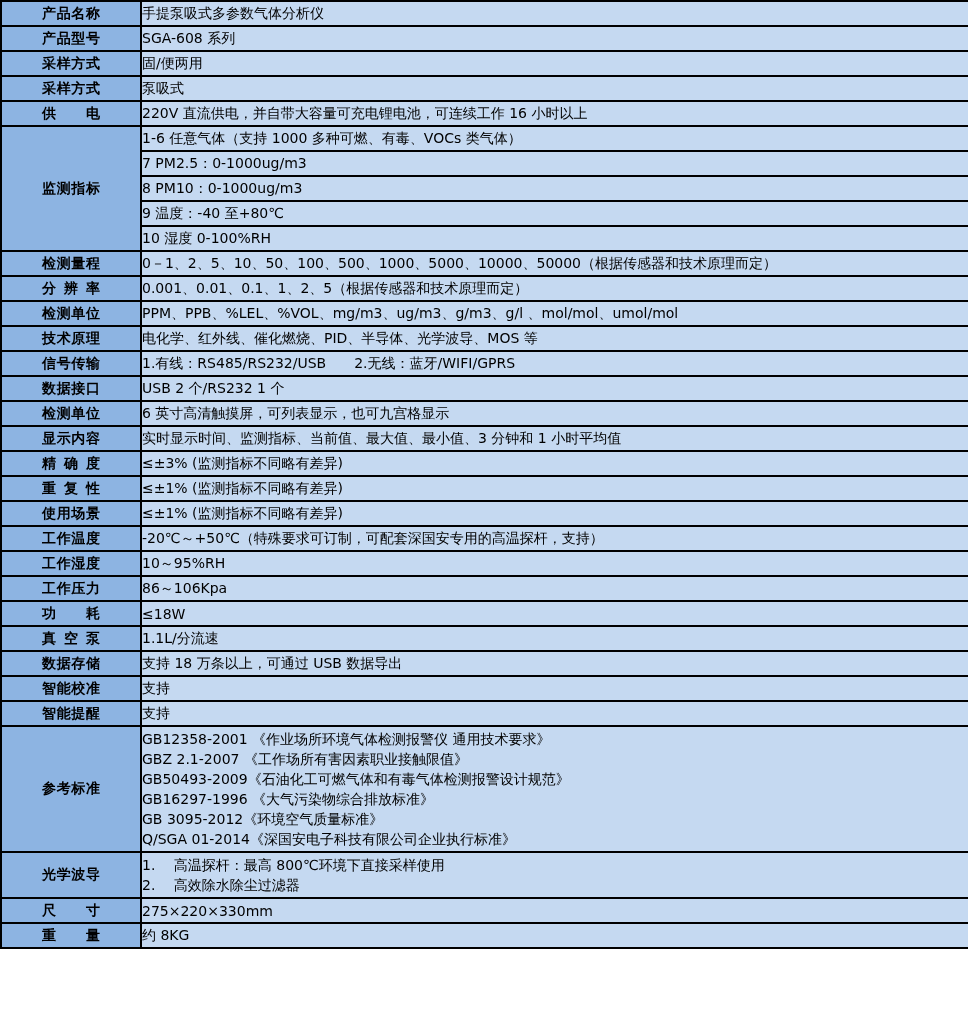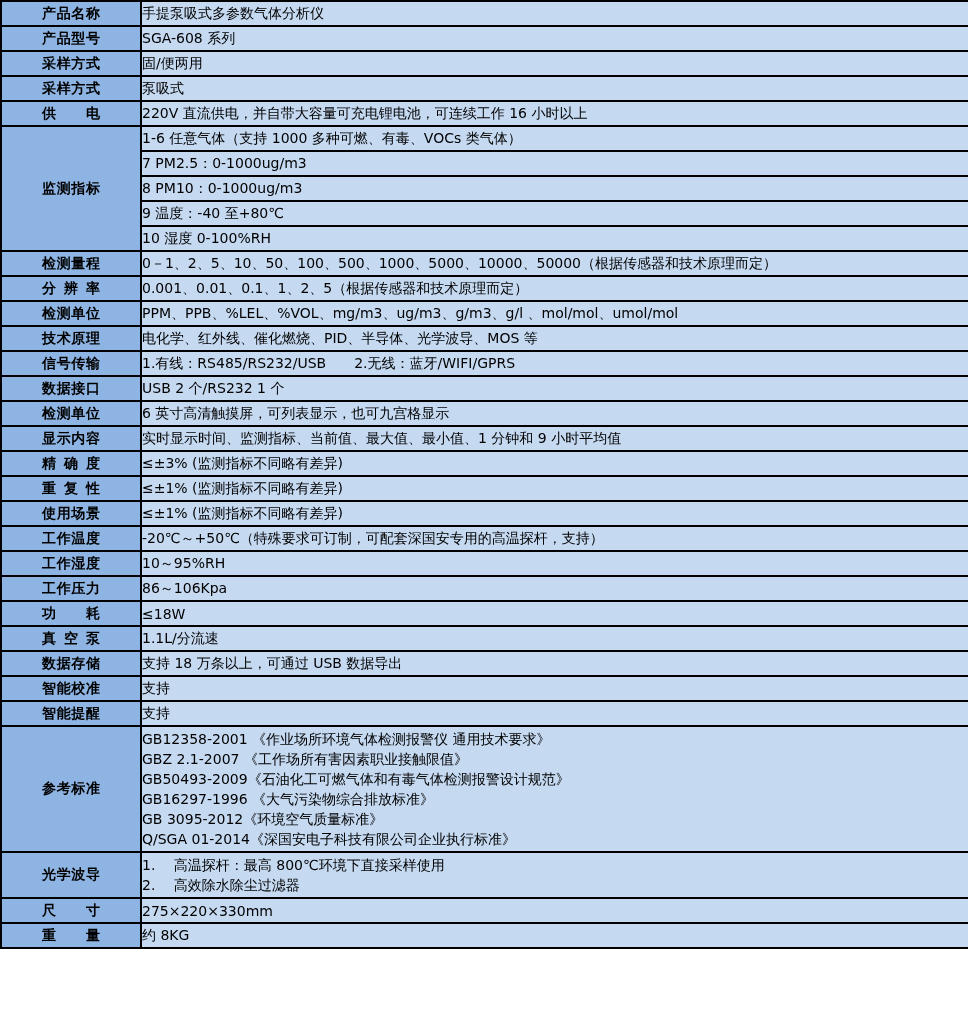--- a/index.html
+++ b/index.html
@@ -122,21 +122,21 @@
       <tr>
         <td class="label"><span class="jl">数据接口</span></td>
         <td class="value">USB 2 个/RS232 1 个</td>
       </tr>
       <tr>
         <td class="label"><span class="jl">检测单位</span></td>
         <td class="value">6 英寸高清触摸屏，可列表显示，也可九宫格显示</td>
       </tr>
       <tr>
         <td class="label"><span class="jl">显示内容</span></td>
-        <td class="value">实时显示时间、监测指标、当前值、最大值、最小值、1 分钟和 9 小时平均值</td>
+        <td class="value">实时显示时间、监测指标、当前值、最大值、最小值、3 分钟和 1 小时平均值</td>
       </tr>
       <tr>
         <td class="label"><span class="jl">精确度</span></td>
         <td class="value">≤±3% (监测指标不同略有差异)</td>
       </tr>
       <tr>
         <td class="label"><span class="jl">重复性</span></td>
         <td class="value">≤±1% (监测指标不同略有差异)</td>
       </tr>
       <tr>

